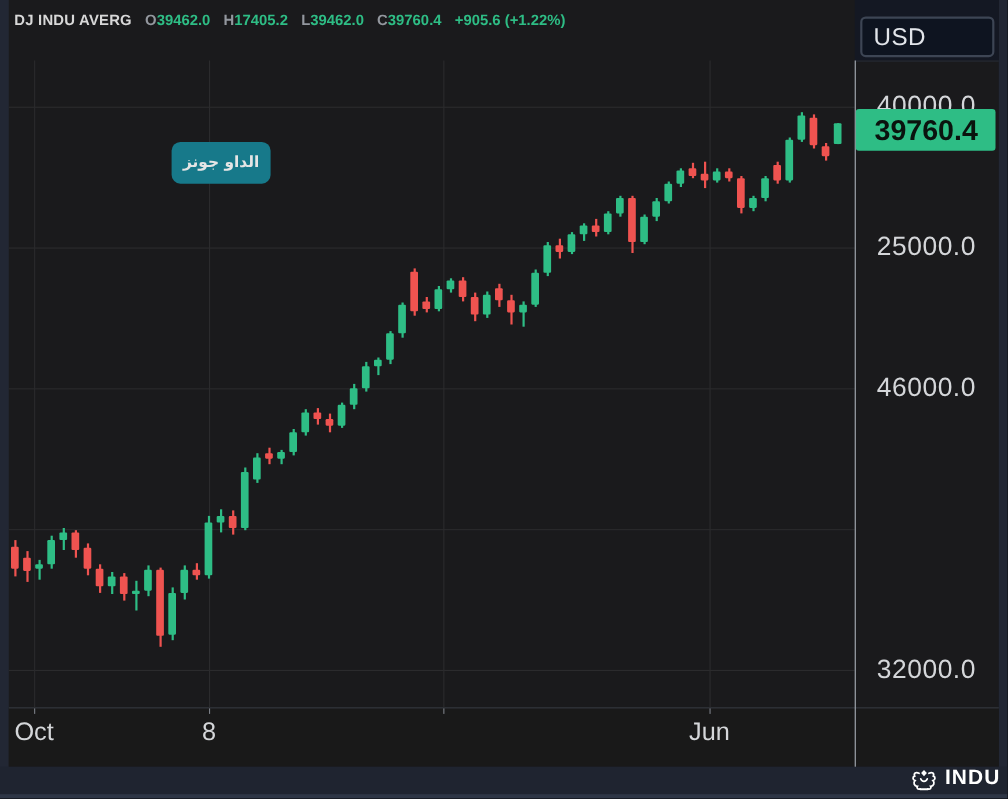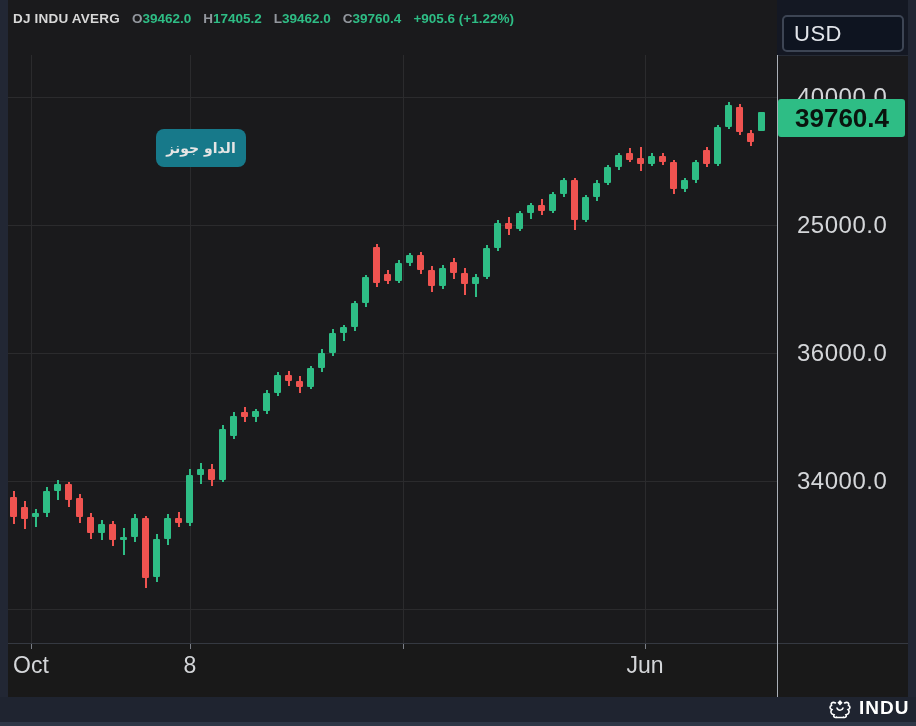--- a/index.html
+++ b/index.html
@@ -58,24 +58,24 @@
   <div class="x-band"></div>
   <div class="bottom-strip"></div>
   <div class="bottom-edge"></div>
 
   <div id="chart-layer">
       <div class="hgrid" style="top: 97px;"></div>
       <div class="ylabel" style="top: 83px;">40000.0</div>
       <div class="hgrid" style="top: 225px;"></div>
       <div class="ylabel" style="top: 211px;">25000.0</div>
       <div class="hgrid" style="top: 353px;"></div>
-      <div class="ylabel" style="top: 339px;">36000.0</div>
+      <div class="ylabel" style="top: 339px;">46000.0</div>
       <div class="hgrid" style="top: 481px;"></div>
-      <div class="ylabel" style="top: 467px;">34000.0</div>
       <div class="hgrid" style="top: 609px;"></div>
+      <div class="ylabel" style="top: 595px;">32000.0</div>
       <div class="vgrid" style="left: 31px;"></div>
       <div class="xtick" style="left: 31px;"></div>
       <div class="xlabel" style="left: -39px;">Oct</div>
       <div class="vgrid" style="left: 190px;"></div>
       <div class="xtick" style="left: 190px;"></div>
       <div class="xlabel" style="left: 120px;">8</div>
       <div class="vgrid" style="left: 403px;"></div>
       <div class="xtick" style="left: 403px;"></div>
       <div class="vgrid" style="left: 645px;"></div>
       <div class="xtick" style="left: 645px;"></div>

